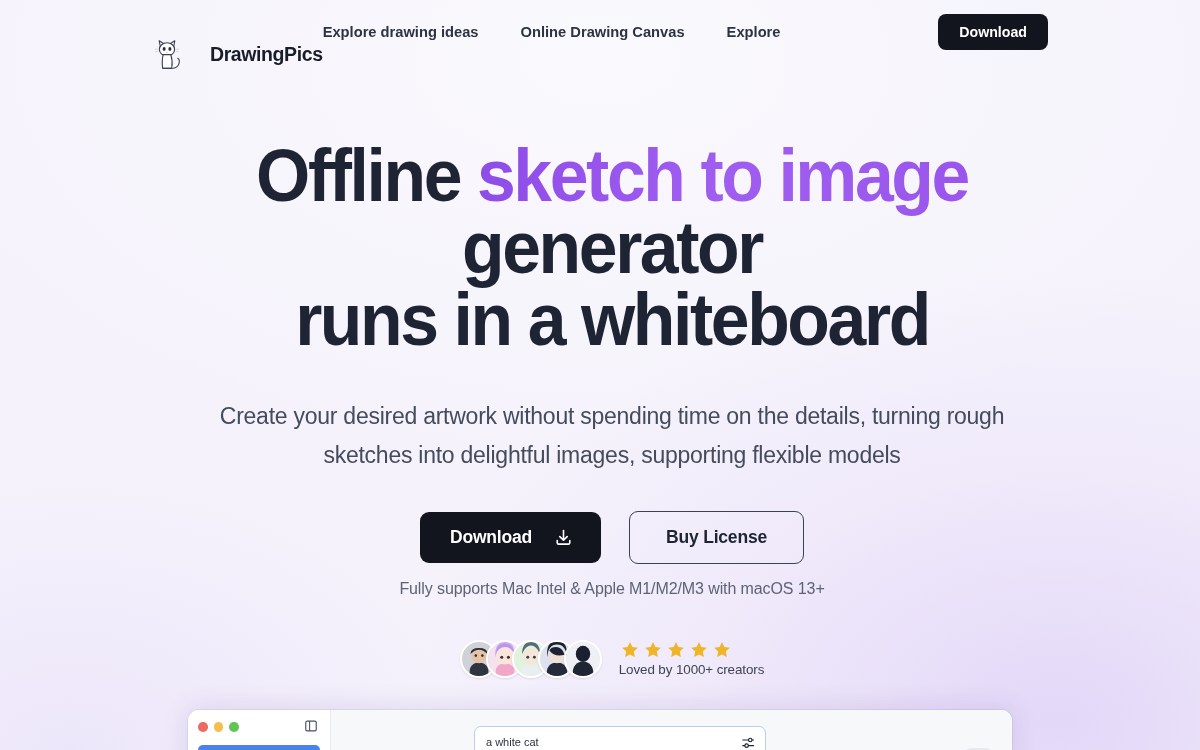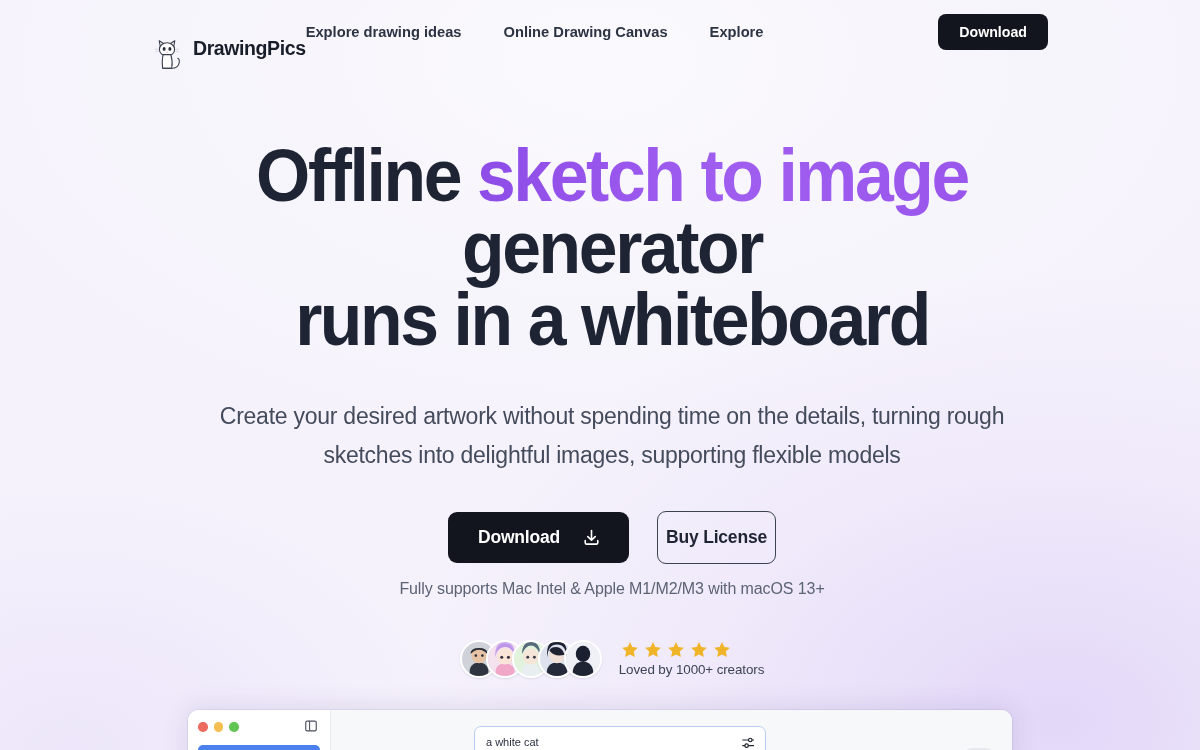--- a/index.html
+++ b/index.html
@@ -34,21 +34,22 @@
     top: 0; left: 0;
     width: 1200px;
     height: 64px;
     display: flex;
     align-items: center;
     padding: 0 152px;
   }
 
   .brand {
     display: flex;
-    gap: 7px;
+    align-items: center;
+    gap: 24px;
     cursor: pointer;
     margin-top: 45px;
   }
 
   .cat-logo {
     width: 34px;
     height: 36px;
     display: block;
     flex: none;
   }
@@ -152,21 +153,21 @@
   .dl-icon { width: 19px; height: 19px; display: block; flex: none; }
 
   .btn-license {
     background: transparent;
     color: #1e2433;
     border: 1.4px solid #3b4250;
     border-radius: 9px;
     font-family: inherit;
     font-size: 17.5px;
     font-weight: 700;
-    padding: 15px 8px;
+    padding: 15px 36px;
     cursor: pointer;
     letter-spacing: -0.2px;
   }
 
   .support-note {
     margin-top: 16px;
     font-size: 16px;
     color: #5c6375;
     letter-spacing: -0.1px;
   }

